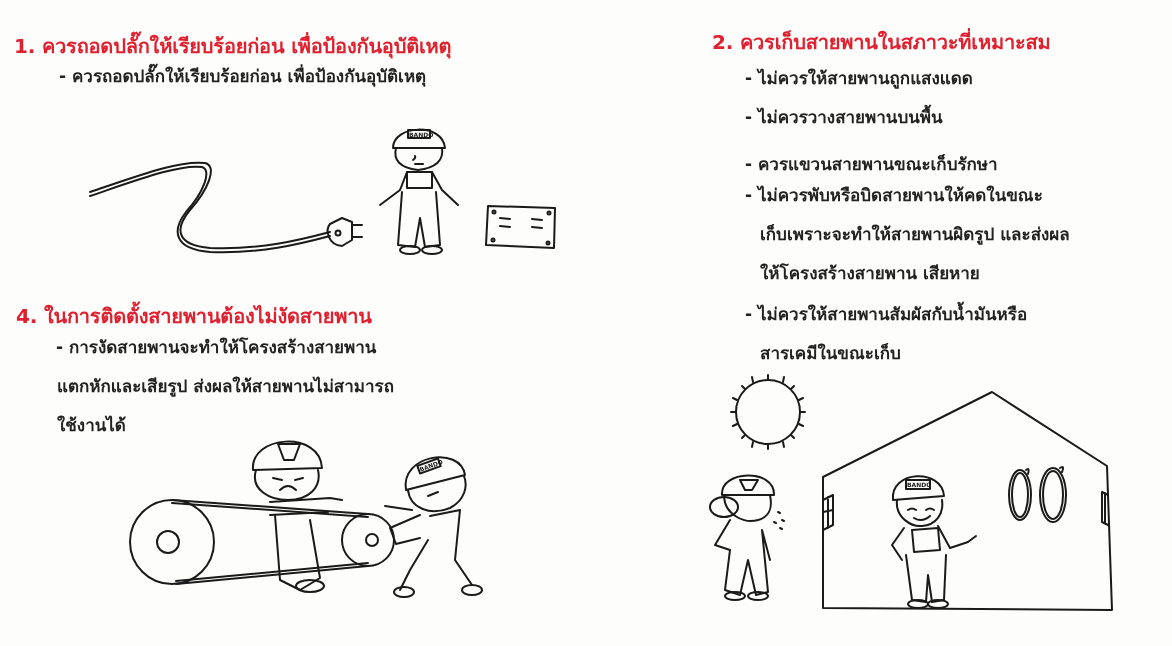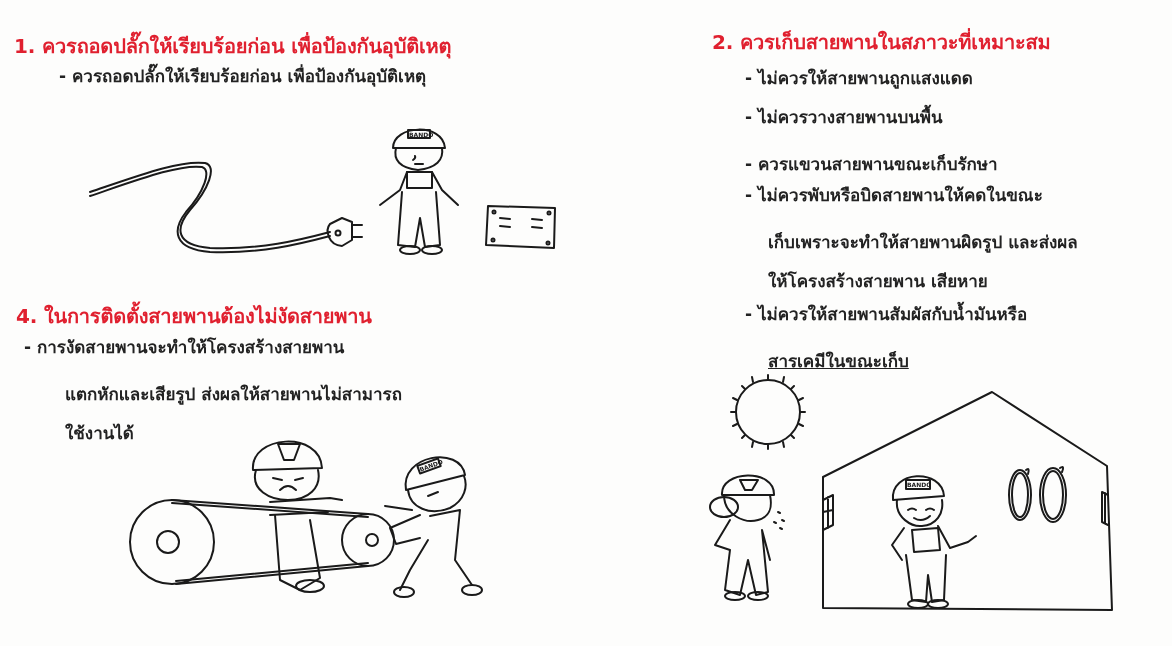--- a/index.html
+++ b/index.html
@@ -2,43 +2,43 @@
 <html><head>
 <meta charset="utf-8">
 <style>
   html, body { margin: 0; padding: 0; }
   body {
     width: 1172px; height: 646px; background: #fdfdfc; position: relative; overflow: hidden;
     font-family: "DejaVu Sans", "Liberation Sans", sans-serif; color: #1c1c1c;
   }
   .heading { position: absolute; color: #e0202f; font-weight: bold; font-size: 20px; letter-spacing: -0.2px; white-space: nowrap; margin: 0; }
   .bullet { position: absolute; font-size: 17px; font-weight: bold; color: #222; white-space: nowrap; margin: 0; }
-  .cont { position: absolute; font-size: 17px; font-weight: bold; color: #222; white-space: nowrap; margin: 8px; }
+  .cont { position: absolute; font-size: 17px; font-weight: bold; color: #222; white-space: nowrap; margin: 0; }
   svg { position: absolute; overflow: visible; }
   svg * { fill: none; stroke: #1a1a1a; stroke-width: 2; stroke-linecap: round; stroke-linejoin: round; }
   svg text { fill: #1a1a1a; stroke: none; font-family: "DejaVu Sans", sans-serif; font-size: 6px; font-weight: bold; }
 </style>
 </head>
 <body>
 
 <h2 class="heading" style="left:14px;top:30px;">1. ควรถอดปลั๊กให้เรียบร้อยก่อน เพื่อป้องกันอุบัติเหตุ</h2>
 <p class="bullet" style="left:22px;top:62px;margin-left:37px;">- ควรถอดปลั๊กให้เรียบร้อยก่อน เพื่อป้องกันอุบัติเหตุ</p>
 
 <h2 class="heading" style="left:712px;top:26px;">2. ควรเก็บสายพานในสภาวะที่เหมาะสม</h2>
 <p class="bullet" style="left:745px;top:64px;">- ไม่ควรให้สายพานถูกแสงแดด</p>
 <p class="bullet" style="left:745px;top:103px;">- ไม่ควรวางสายพานบนพื้น</p>
 <p class="bullet" style="left:745px;top:150px;">- ควรแขวนสายพานขณะเก็บรักษา</p>
 <p class="bullet" style="left:745px;top:181px;">- ไม่ควรพับหรือบิดสายพานให้คดในขณะ</p>
 <p class="cont" style="left:760px;top:220px;">เก็บเพราะจะทำให้สายพานผิดรูป   และส่งผล</p>
 <p class="cont" style="left:760px;top:259px;text-align:right;">ให้โครงสร้างสายพาน เสียหาย</p>
 <p class="bullet" style="left:745px;top:300px;">- ไม่ควรให้สายพานสัมผัสกับน้ำมันหรือ</p>
-<p class="cont" style="left:760px;top:339px;text-decoration:underline;">สารเคมีในขณะเก็บ</p>
+<p class="cont" style="left:760px;top:339px;">สารเคมีในขณะเก็บ</p>
 
 <h2 class="heading" style="left:16px;top:300px;">4. ในการติดตั้งสายพานต้องไม่งัดสายพาน</h2>
-<p class="bullet" style="left:24px;top:333px;">- การงัดสายพานจะทำให้โครงสร้างสายพาน</p>
+<p class="bullet" style="left:56px;top:333px;">- การงัดสายพานจะทำให้โครงสร้างสายพาน</p>
 <p class="cont" style="left:57px;top:372px;">แตกหักและเสียรูป ส่งผลให้สายพานไม่สามารถ</p>
 <p class="cont" style="left:57px;top:411px;">ใช้งานได้</p>
 
 <svg style="left:80px;top:100px;" width="500" height="170" viewBox="0 0 500 170">
   <g>
     <path d="M10 92 C 60 75, 100 60, 125 63 C 138 66, 128 90, 110 110 C 95 128, 95 145, 130 148 C 180 150, 220 140, 250 132"></path>
     <path d="M10 96 C 60 79, 100 64, 122 67 C 132 70, 124 92, 106 112 C 92 130, 93 149, 130 152 C 180 154, 220 144, 250 136"></path>
     <path d="M250 124 C 245 130, 248 145, 262 146 L 272 140 L 272 122 L 262 118 Z"></path>
     <circle cx="258" cy="133" r="2.5"></circle>
     <path d="M272 125 L 282 125 M272 137 L 282 137"></path>

